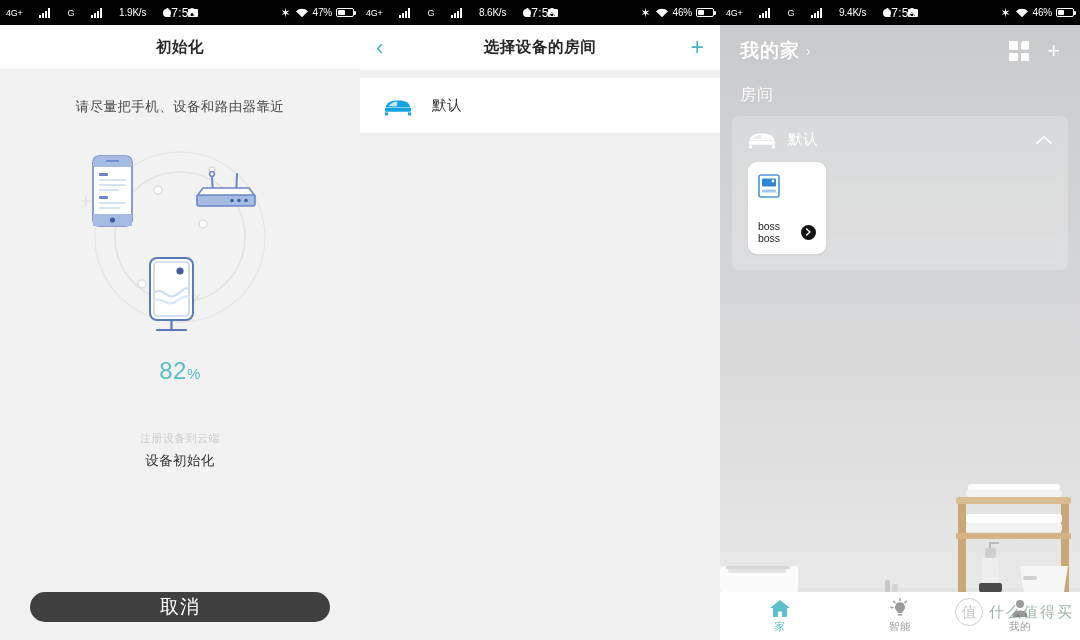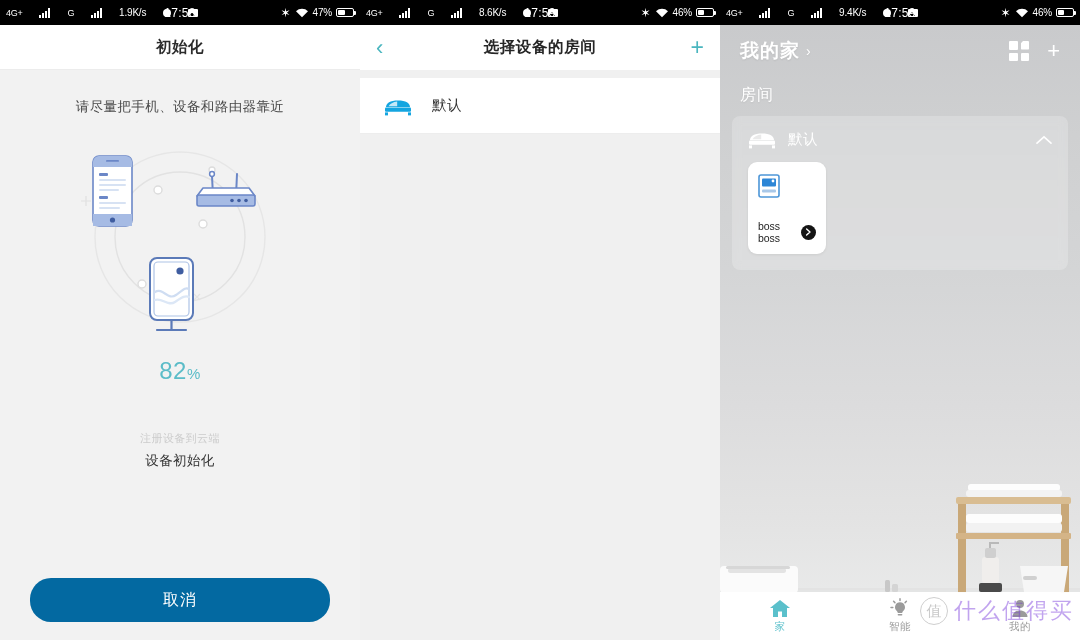--- a/index.html
+++ b/index.html
@@ -42,22 +42,22 @@
   .p1-header { height:45px; background:#fff; display:flex; align-items:center; justify-content:center;
     border-bottom:1px solid #ececec; }
   .p1-title { font-size:15.5px; color:#2b2b2b; font-weight:600; letter-spacing:.5px; }
   .p1-hint { text-align:center; font-size:13.5px; color:#4a4a4a; margin-top:28px; letter-spacing:.4px; }
   .illus { margin:18px auto 0; width:240px; height:215px; position:relative; }
   .progress-pct { text-align:center; margin-top:8px; color:#5bbcc8; font-size:24px; font-weight:400; letter-spacing:.5px; }
   .progress-pct .pc { font-size:15px; }
   .steps { text-align:center; margin-top:46px; }
   .step-done { font-size:11px; color:#cccccc; letter-spacing:.4px; }
   .step-cur { font-size:13.5px; color:#333; margin-top:6px; letter-spacing:.4px; }
-  .cancel-btn { position:absolute; left:30px; right:30px; bottom:18px; height:44px;
-    background:#0369a1; border-radius:21px; color:#fff; font-size:16px;
+  .cancel-btn { position:absolute; left:30px; right:30px; bottom:18px; height:30px;
+    background:#404040; border-radius:21px; color:#fff; font-size:19px;
     display:flex; align-items:center; justify-content:center; letter-spacing:1px; border:none; cursor:pointer; }
 
   
   .p2 { background:#f0f0f0; }
   .p2-header { height:45px; background:#fff; display:flex; align-items:center; padding:0 16px; position:relative; }
   .p2-back { color:#4ab6bf; font-size:22px; line-height:1; font-weight:300; cursor:pointer;
      width:24px; display:flex; align-items:center; }
   .p2-title { position:absolute; left:0; right:0; text-align:center; font-size:15.5px; color:#262626;
      font-weight:600; letter-spacing:.6px; pointer-events:none; }
   .p2-plus { margin-left:auto; color:#4ab6bf; font-size:23px; line-height:1; font-weight:300; cursor:pointer; position:relative; z-index:2; }
@@ -111,21 +111,21 @@
      gap:2px; cursor:pointer; }
   .tab-label { font-size:10.5px; color:#9a9a9a; letter-spacing:.5px; }
   .tab.active .tab-label { color:#5bc0cb; }
   .tab-ic { height:19px; display:flex; align-items:center; }
 
   
   .watermark { position:absolute; right:6px; bottom:14px; z-index:20; display:flex;
      align-items:center; gap:6px; opacity:.42; pointer-events:none; }
   .wm-circle { width:28px; height:28px; border-radius:50%; border:1.4px solid #8b8b8b;
      display:flex; align-items:center; justify-content:center; color:#7d7d7d; font-size:15px; }
-  .wm-text { color:#6d28d9; font-size:22px; letter-spacing:2px; font-weight:400; }
+  .wm-text { color:#14532d; font-size:15px; letter-spacing:2px; font-weight:400; }
 </style>
 </head>
 <body>
 
 <div class="screens">
 
   <div class="panel p1">
 
     <div class="statusbar">
       <div class="sb-left">

